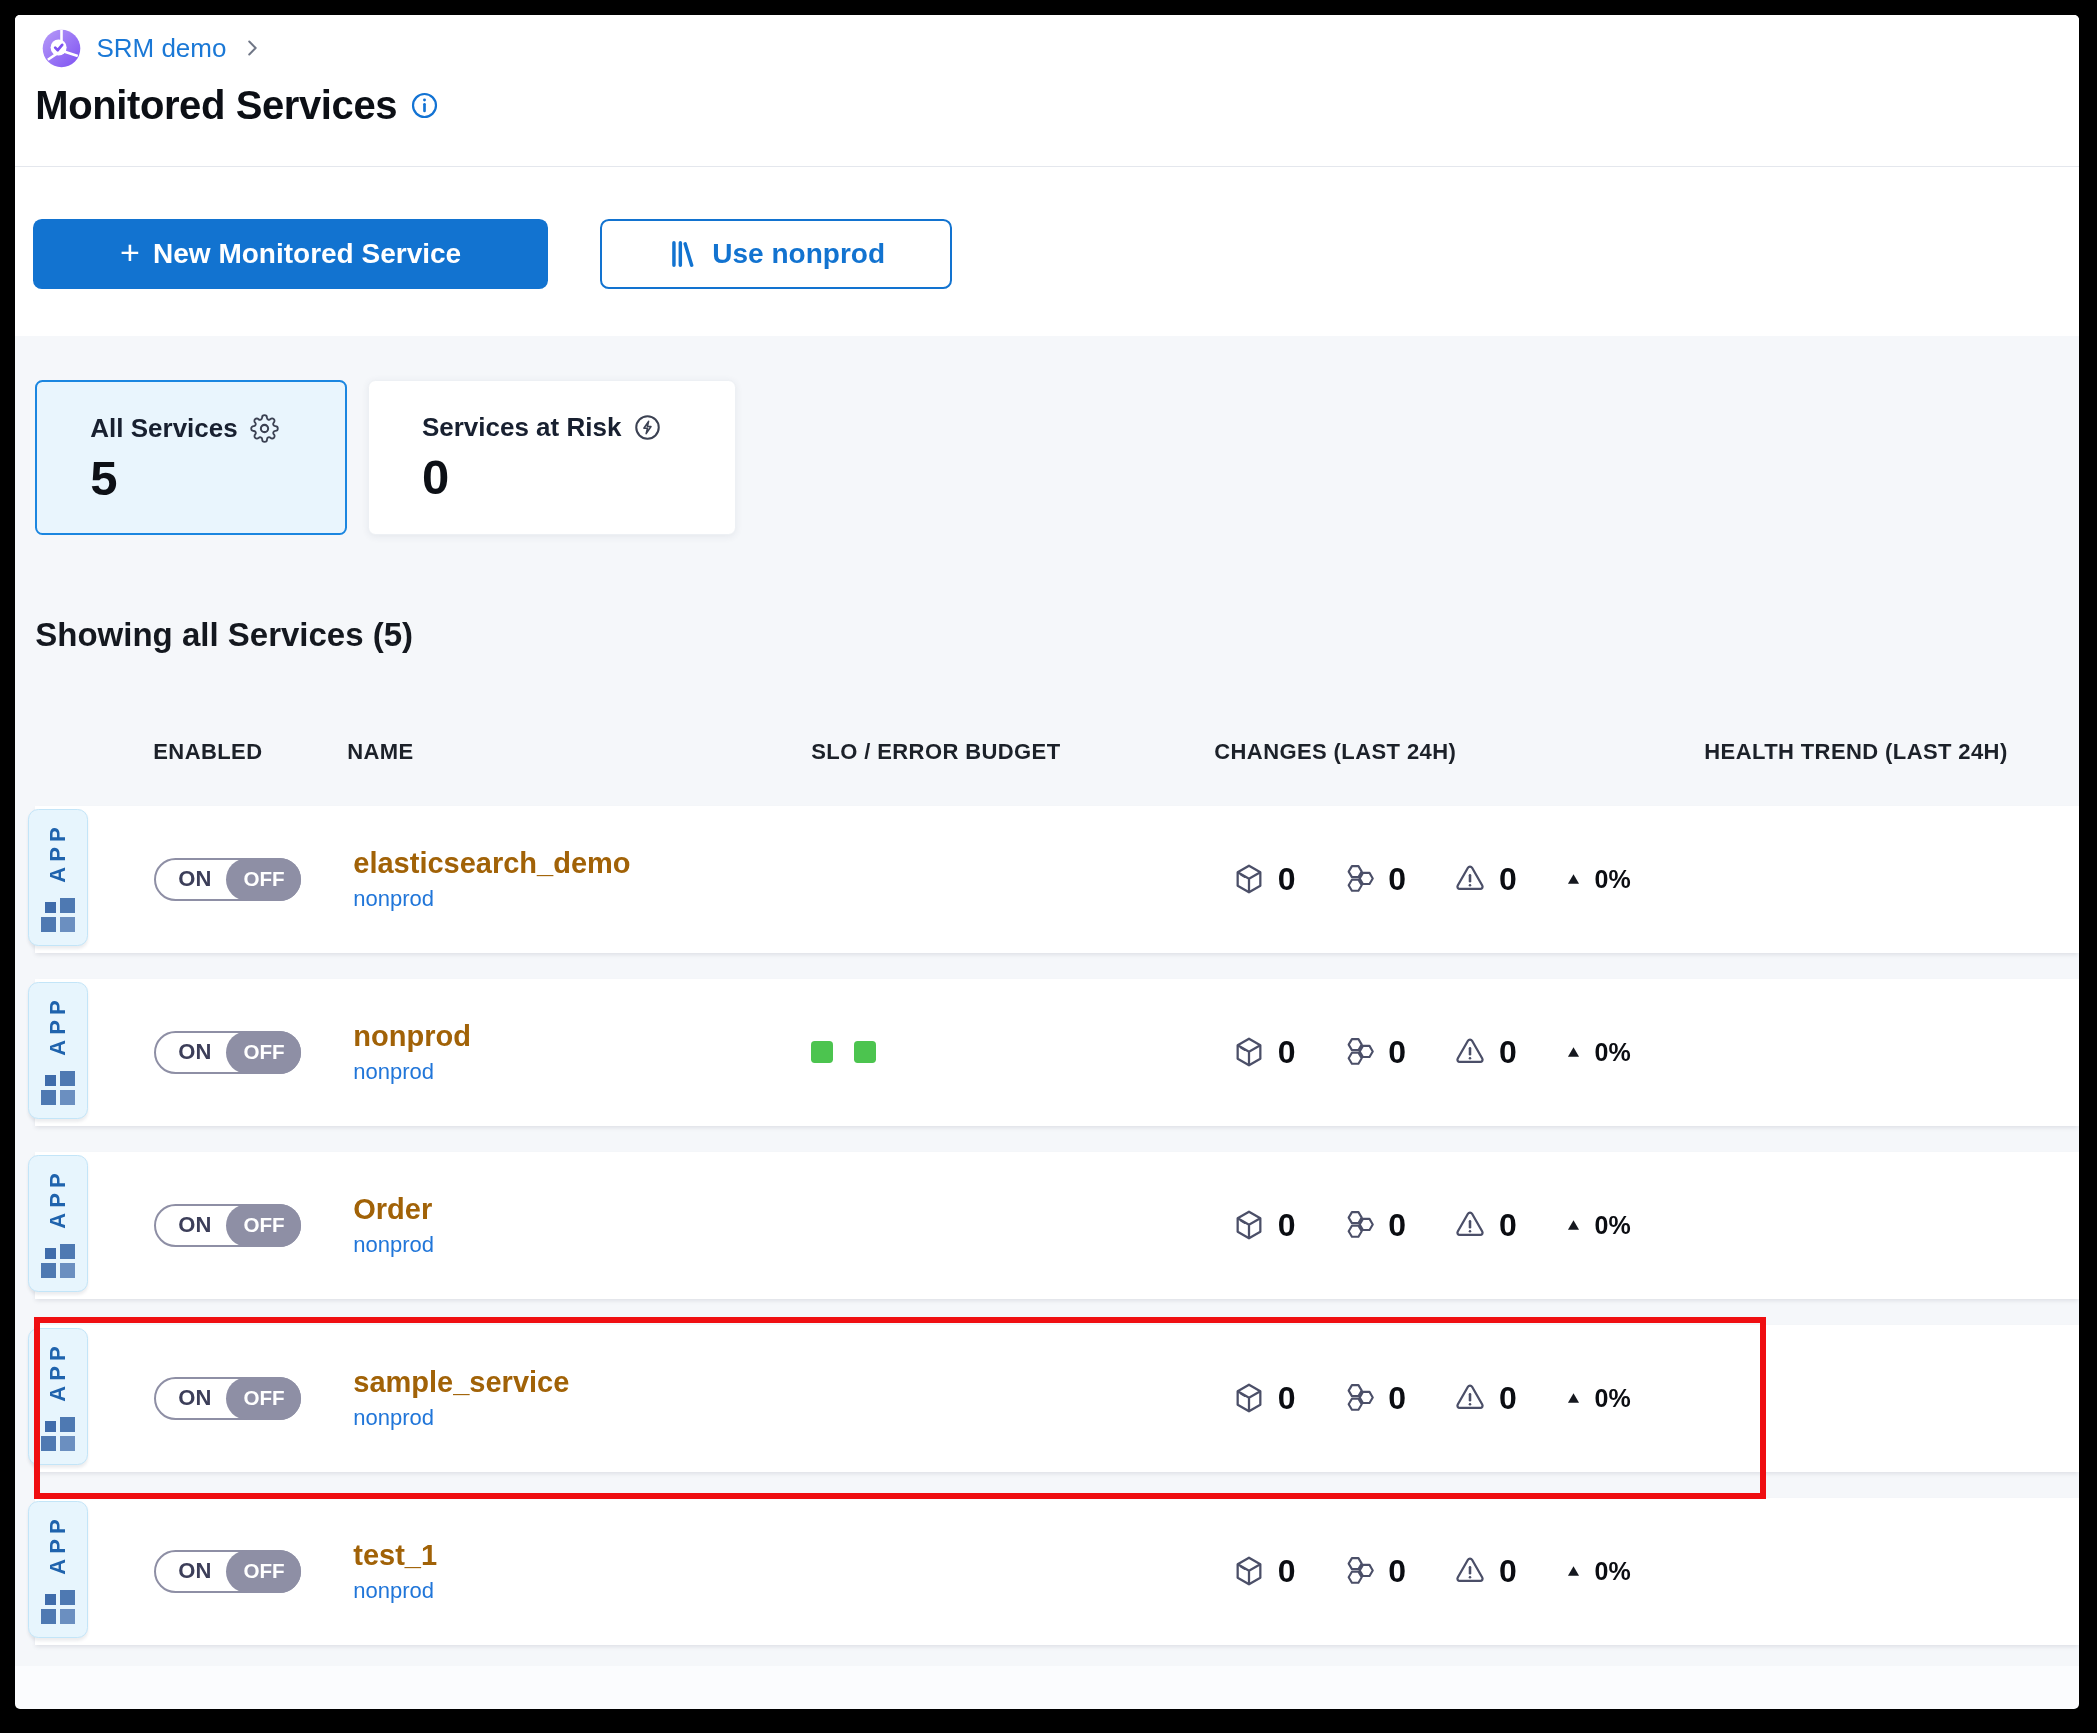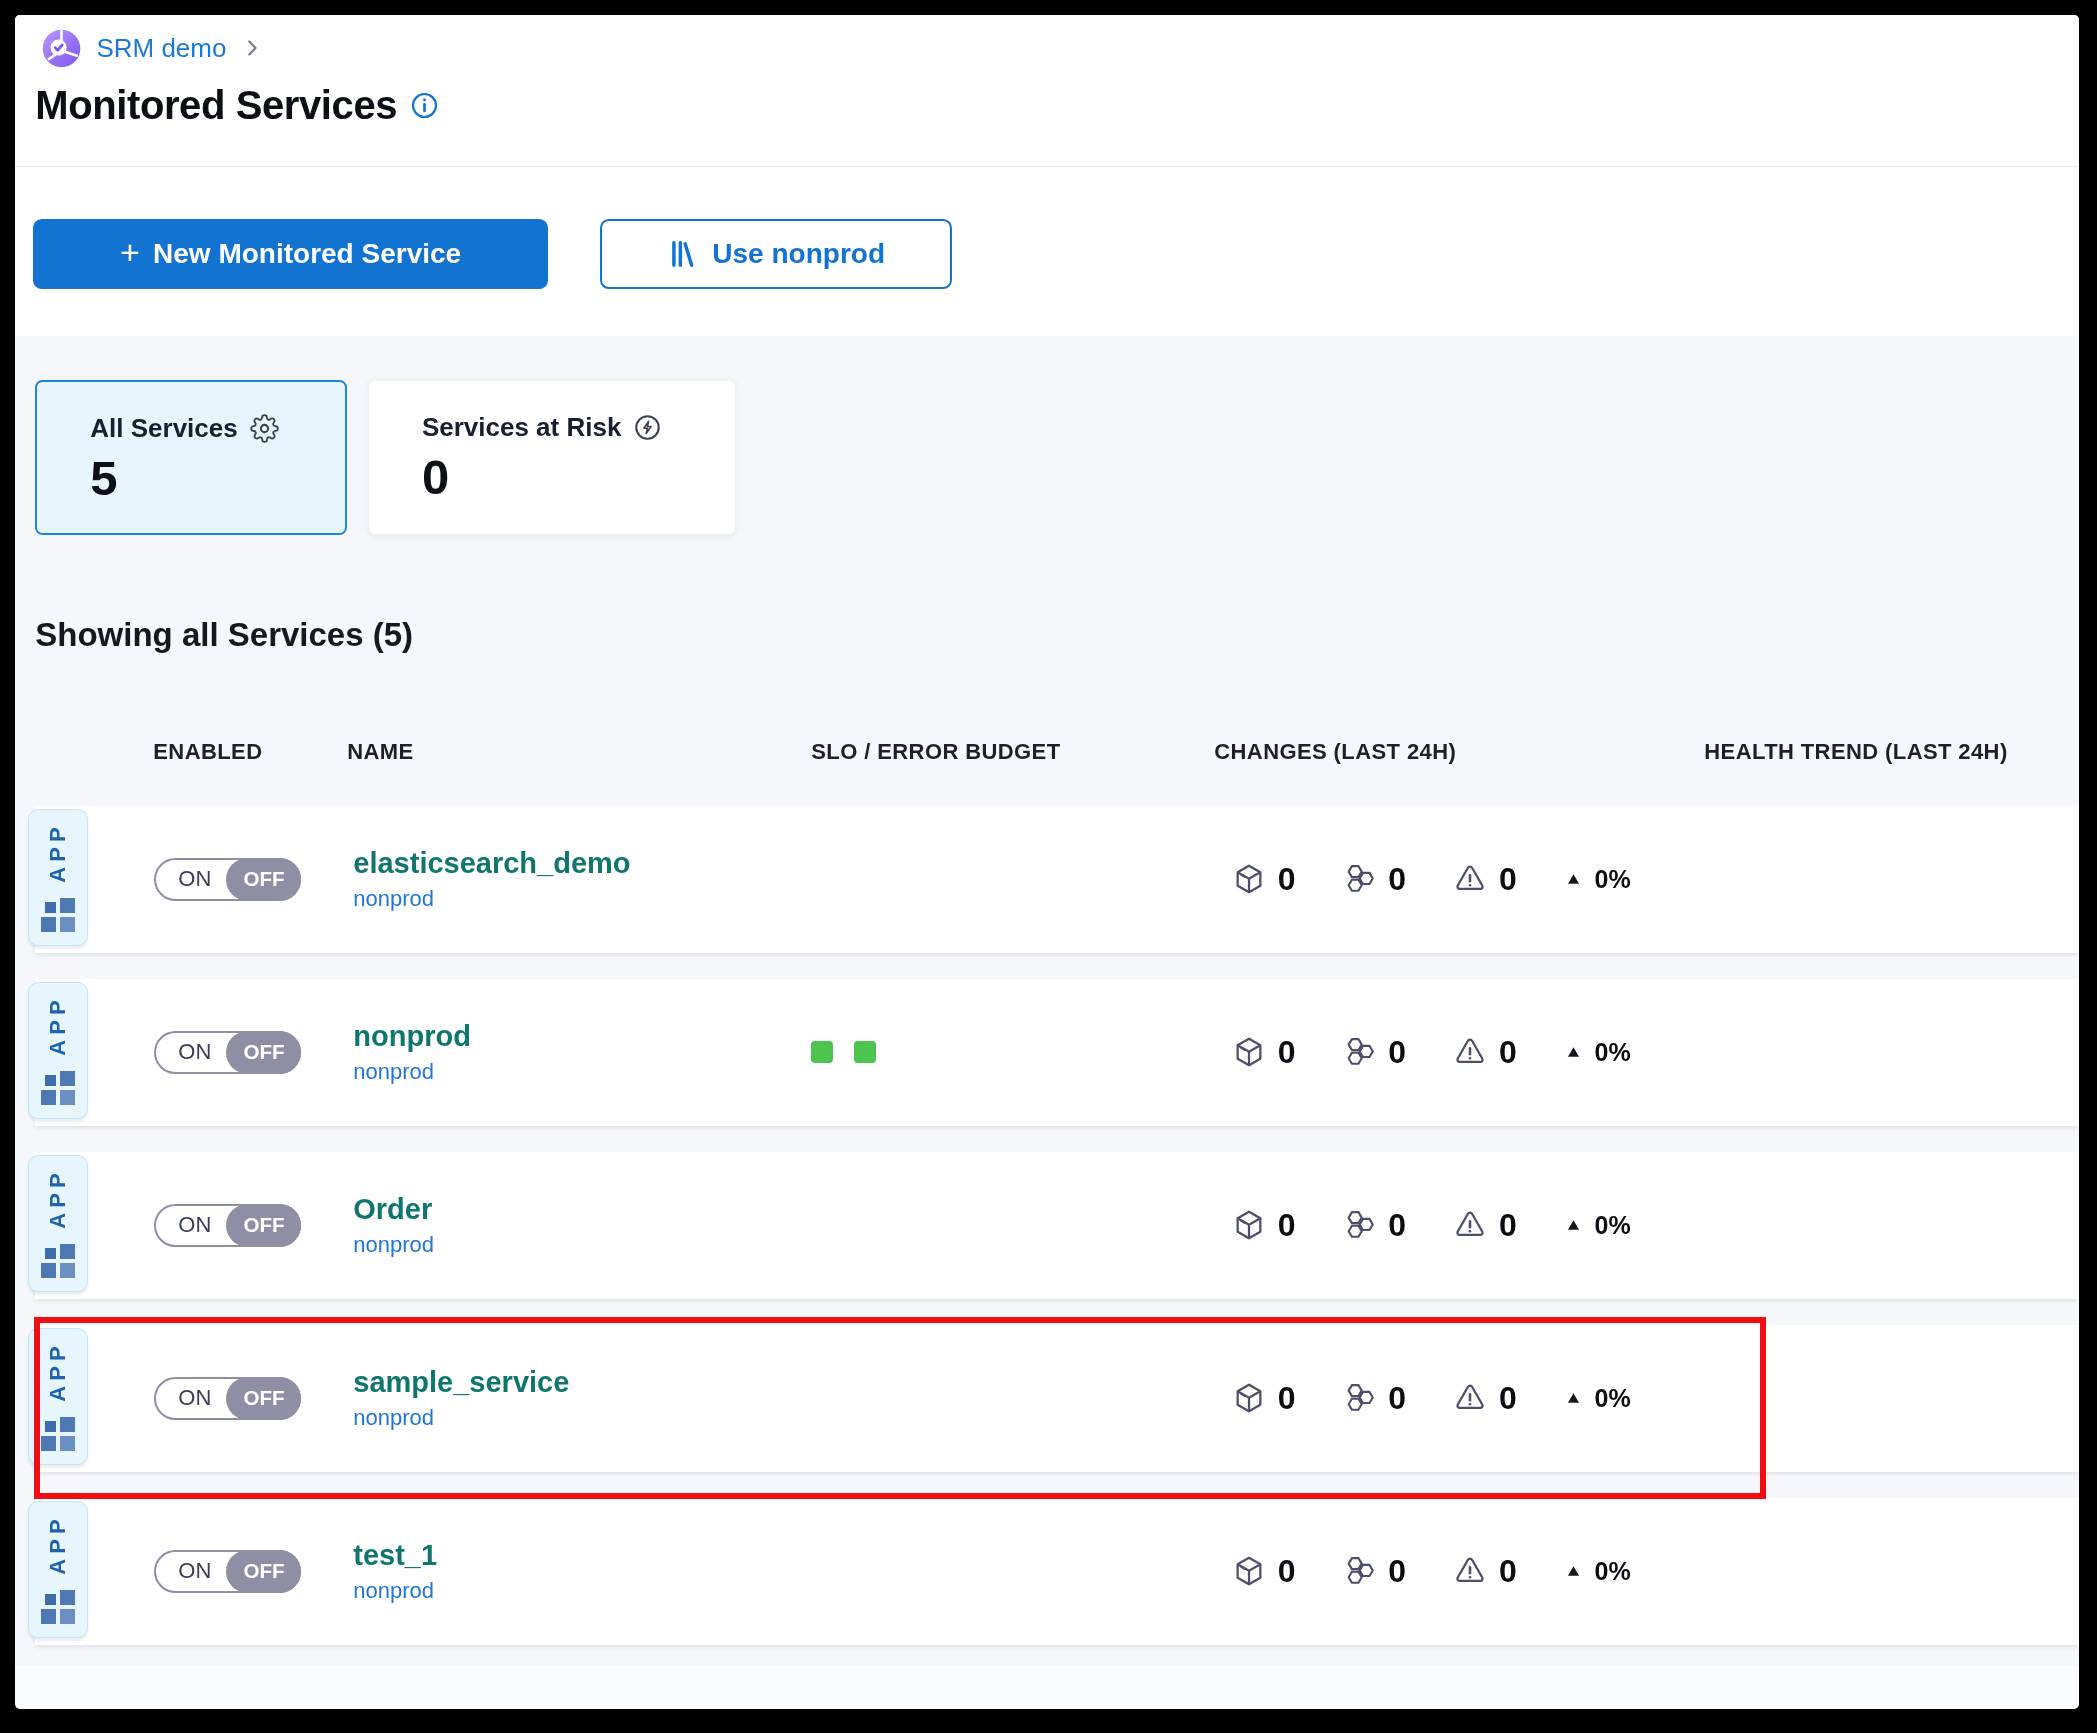--- a/index.html
+++ b/index.html
@@ -57,25 +57,25 @@
                    letter-spacing:5.2px;color:#1f63ad;}
   .grid-icon{display:grid;grid-template-columns:15.5px 15.5px;gap:3.7px;}
   .grid-icon i{display:block;}
   .grid-icon .s1{width:11px;height:11px;justify-self:end;align-self:end;background:#3f6cab;}
   .grid-icon .s2,.grid-icon .s3{width:15.5px;height:15.5px;background:#4e79b2;}
   .grid-icon .s4{width:15.5px;height:15.5px;background:#6b8fc0;}
   .cell{box-sizing:border-box;}
   .cell-toggle{width:199px;}
   .toggle{position:relative;width:147px;height:43px;border:2.2px solid #8e8fa5;border-radius:23px;background:#fff;cursor:pointer;box-sizing:border-box;}
   .t-on{position:absolute;left:0;top:0;width:77px;height:38px;display:flex;align-items:center;justify-content:center;
-        font-size:22px;font-weight:400;color:#3c3e59;}
+        font-size:22px;font-weight:700;color:#3c3e59;}
   .t-off{position:absolute;right:-2.2px;top:-2.2px;width:75px;height:43px;background:#8e8fa5;border-radius:23px;
          display:flex;align-items:center;justify-content:center;font-size:20.6px;font-weight:700;color:#fff;}
   .cell-name{width:442px;}
-  .svc-name{font-size:29px;font-weight:700;color:#0f766e;text-decoration:none;cursor:pointer;display:inline-block;}
+  .svc-name{font-size:29px;font-weight:700;color:#a16207;text-decoration:none;cursor:pointer;display:inline-block;}
   .svc-env{font-size:22px;color:#2176d9;margin-top:5.9px;}
   .cell-slo{width:422px;display:flex;gap:20.6px;padding-left:16px;}
   .slo-sq{width:22px;height:22px;border-radius:3.7px;background:#4cc44f;display:block;}
   .cell-changes{display:flex;align-items:center;gap:47px;padding-left:14.7px;}
   .chg{display:flex;align-items:center;gap:11.8px;}
   .chg .ic{width:34px;height:34px;color:#4b4f68;}
   .chg b{font-size:32px;font-weight:800;color:#0b0d12;}
   .chg .tri{width:19px;height:19px;color:#15181f;}
   .chg .pct{font-size:25px;font-weight:700;}
   .highlight-box{position:absolute;left:-1.5px;top:-7.4px;width:1732px;height:182px;

